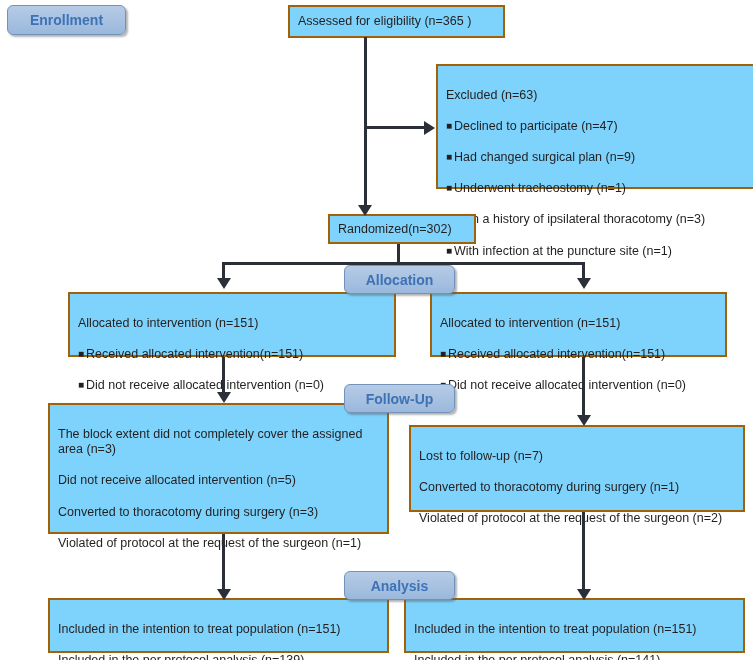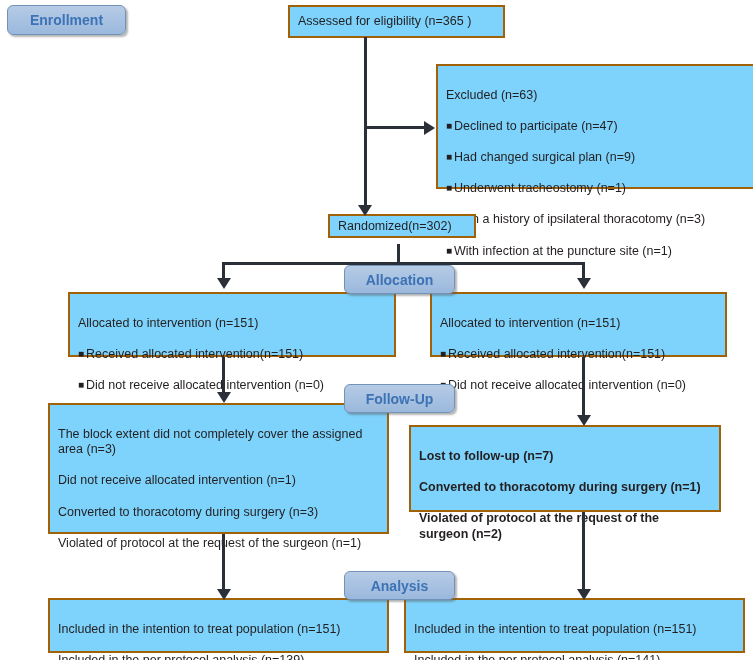--- a/index.html
+++ b/index.html
@@ -130,44 +130,44 @@
 
   <div class="box" style="left:436px; top:64px; width:362px; height:125px;">
     <span class="ln">Excluded  (n=63)</span>
     <span class="ln bullet">Declined to participate (n=47)</span>
     <span class="ln bullet">Had changed surgical plan (n=9)</span>
     <span class="ln bullet">Underwent tracheostomy (n=1)</span>
     <span class="ln bullet">With a history of ipsilateral thoracotomy (n=3)</span>
     <span class="ln bullet">With infection at the puncture site (n=1)</span>
   </div>
 
-  <div class="box" style="left:328px; top:214px; width:148px; height:24px; display:flex; align-items:center;">
+  <div class="box" style="left:328px; top:214px; width:148px; height:30px; display:flex; align-items:center;">
     <span class="ln">Randomized(n=302)</span>
   </div>
 
   <div class="box" style="left:68px; top:292px; width:328px; height:65px;">
     <span class="ln">Allocated to intervention (n=151)</span>
     <span class="ln bullet">Received allocated intervention(n=151)</span>
     <span class="ln bullet">Did not receive allocated intervention (n=0)</span>
   </div>
 
   <div class="box" style="left:430px; top:292px; width:297px; height:65px;">
     <span class="ln">Allocated to intervention (n=151)</span>
     <span class="ln bullet">Received allocated intervention(n=151)</span>
     <span class="ln bullet">Did not receive allocated intervention (n=0)</span>
   </div>
 
   <div class="box" style="left:48px; top:403px; width:341px; height:131px;">
     <span class="ln">The block extent did not completely cover the assigned area (n=3)</span>
-    <span class="ln">Did not receive allocated intervention (n=1)</span>
+    <span class="ln">Did not receive allocated intervention (n=5)</span>
     <span class="ln">Converted to thoracotomy during surgery (n=3)</span>
     <span class="ln">Violated of protocol at the request of the surgeon (n=1)</span>
   </div>
 
-  <div class="box" style="left:409px; top:425px; width:312px; height:87px;font-weight:bold;">
+  <div class="box" style="left:409px; top:425px; width:336px; height:87px;">
     <span class="ln">Lost to follow-up (n=7)</span>
     <span class="ln">Converted to thoracotomy during surgery (n=1)</span>
     <span class="ln">Violated of protocol at the request of the surgeon (n=2)</span>
   </div>
 
   <div class="box" style="left:48px; top:598px; width:341px; height:55px;">
     <span class="ln">Included in the intention to treat population (n=151)</span>
     <span class="ln">Included in the per protocol analysis (n=139)</span>
   </div>
 

